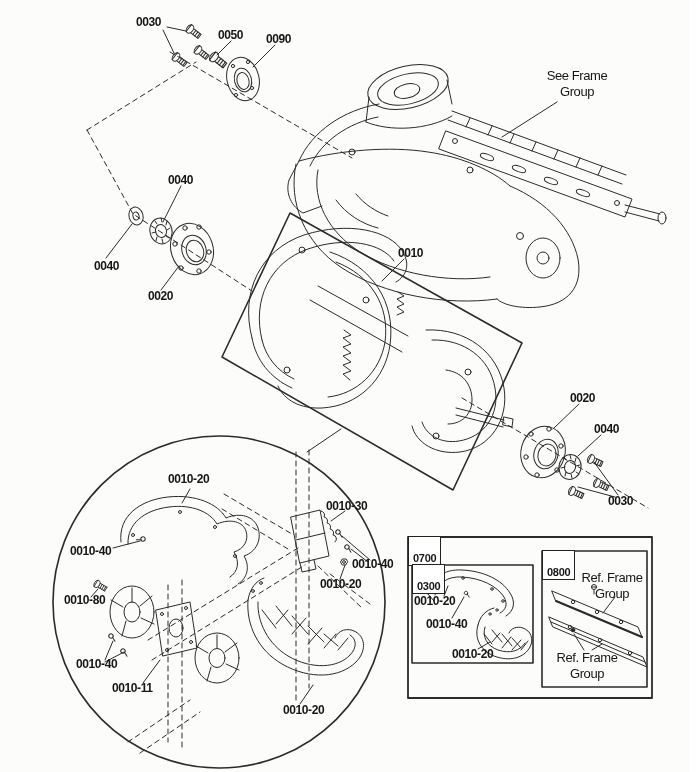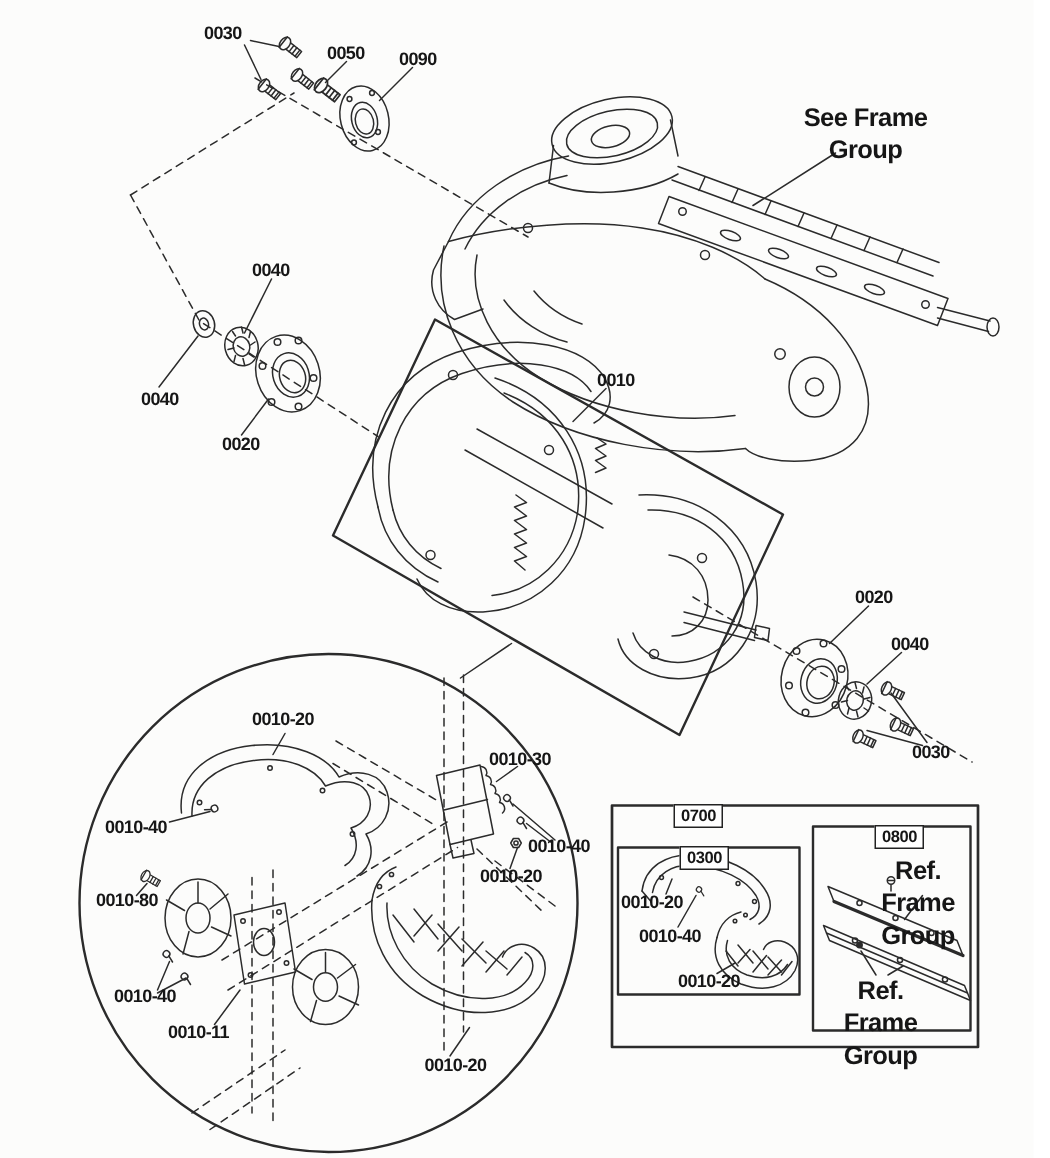--- a/index.html
+++ b/index.html
@@ -1,25 +1,25 @@
 <!DOCTYPE html>
 <html><head>
 <meta charset="utf-8">
 <style>
   html,body{margin:0;padding:0;background:#fff;}
   .stage{position:relative;width:689px;height:772px;background:#fcfcfb;
          font-family:"Liberation Sans",sans-serif;overflow:hidden;}
   .stage svg{position:absolute;left:0;top:0;}
   .callout{position:absolute;font-weight:bold;font-size:12px;line-height:1.05;
            color:#161616;white-space:nowrap;letter-spacing:-0.4px;}
-  .note{position:absolute;font-weight:bold;font-size:17px;line-height:1.25;
+  .note{position:absolute;font-weight:normal;font-size:13px;line-height:1.25;
         color:#161616;text-align:center;letter-spacing:-0.4px;}
   .tag{position:absolute;font-weight:bold;font-size:11px;line-height:1;
        color:#161616;border:1.8px solid #222;background:#fff;
-       padding:2px 4px 1px 4px;letter-spacing:-0.3px;margin-left:41px;}
+       padding:16px 4px 1px 4px;letter-spacing:-0.3px;}
 </style>
 </head>
 <body>
 
 <div class="stage">
 
 <svg width="700" height="772" viewBox="0 0 700 772" stroke="#2b2b2b" fill="none" stroke-width="1" stroke-linecap="round" stroke-linejoin="round">
 
   <defs>
     <g id="boltg">

